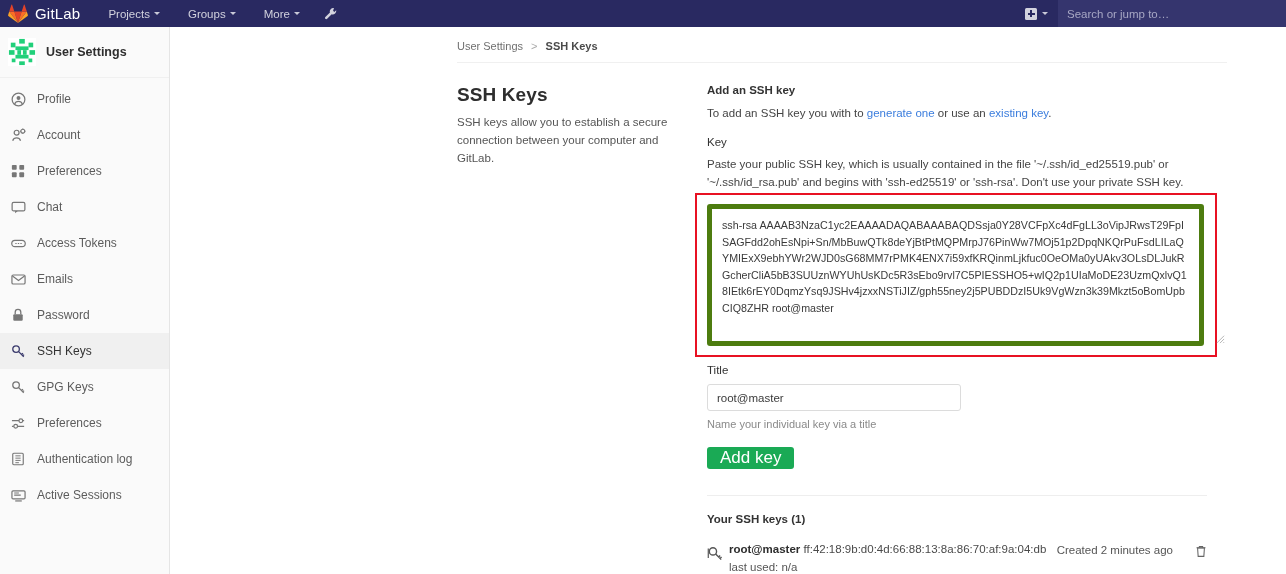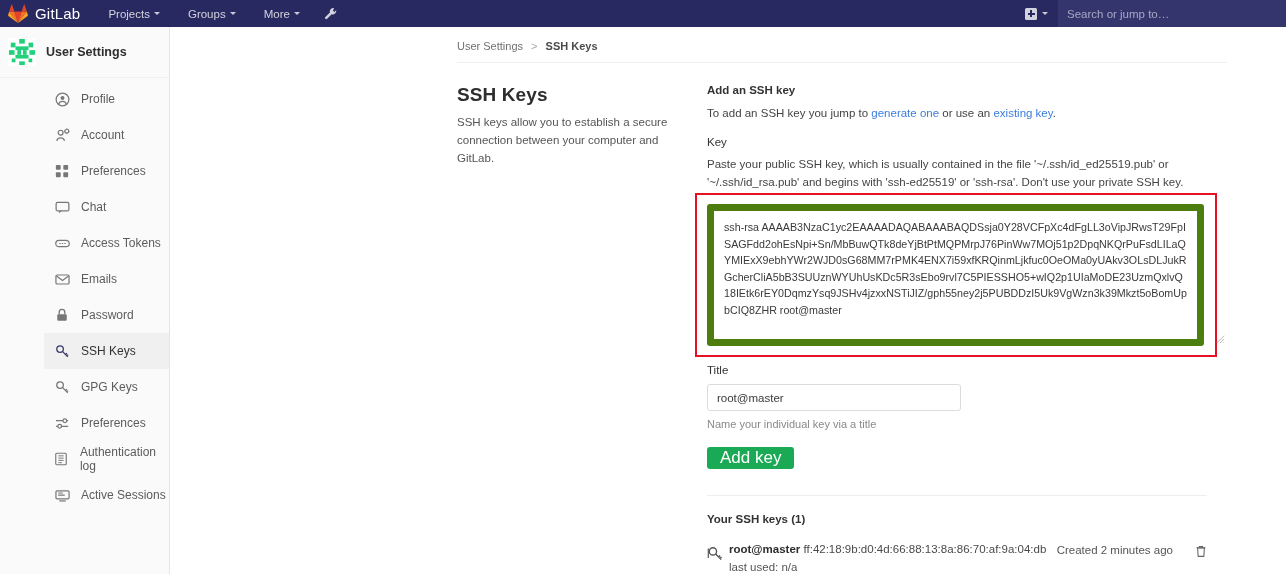--- a/index.html
+++ b/index.html
@@ -71,21 +71,21 @@
     background: #fafafa;
     border-right: 1px solid #e5e5e5;
   }
   .sb-header {
     display: flex; align-items: center; gap: 10px;
     padding: 11px 0 11px 8px;
     border-bottom: 1px solid #f0f0f0;
   }
   .identicon { width: 28px; height: 28px; display: block; }
   .sb-title { font-size: 12.5px; font-weight: bold; color: #2e2e2e; }
-  .sb-list { padding-top: 3px; padding-left: 44px; }
+  .sb-list { padding-top: 3px; }
   .sb-item {
     display: flex; align-items: center; gap: 11px;
     height: 36px; padding-left: 10px;
     font-size: 12px; color: #5c5c5c; cursor: pointer;
   }
   .sb-item .ic { width: 16px; display: flex; justify-content: center; }
   .sb-item.active {
     background: #f0f0f0; color: #2e2e2e; font-weight: normal;
   }
   .sb-item.active .lbl { color: #333; }
@@ -119,21 +119,21 @@
 
   
   .key-wrap { position: relative; margin-bottom: 18px; }
   .redbox {
     position: absolute; left: -12px; top: -11px;
     width: 522px; height: 164px;
     border: 2.5px solid #e81123; pointer-events: none;
   }
   .textarea {
     width: 497px; height: 142px;
-    border: 7px solid #4d7c0f; border-radius: 3px;
+    border: 5px solid #4d7c0f; border-radius: 3px;
     background: #fff; padding: 8px 10px;
     font-size: 10.7px; line-height: 1.54; color: #3a3a3a;
     overflow: hidden; position: relative;
     word-break: break-all; cursor: text;
   }
   .grip {
     position: absolute; right: 2px; bottom: 2px;
     width: 11px; height: 11px; pointer-events: none;
   }
 
@@ -377,21 +377,21 @@
 
     <div class="col-left">
       <h1 class="page-title">SSH Keys</h1>
       <div class="page-desc">SSH keys allow you to establish a secure connection between your computer and GitLab.</div>
     </div>
 
     <div class="col-right">
       <div class="h-sub">Add an SSH key</div>
 
       <div class="p-txt">
-        <span>To add an SSH key you jump to </span><span class="lnk">generate one</span><span> or use an </span><span class="lnk">existing key</span><span>.</span>
+        <span>To add an SSH key you with to </span><span class="lnk">generate one</span><span> or use an </span><span class="lnk">existing key</span><span>.</span>
       </div>
 
       <div class="label">Key</div>
       <div class="p-txt">Paste your public SSH key, which is usually contained in the file '~/.ssh/id_ed25519.pub' or '~/.ssh/id_rsa.pub' and begins with 'ssh-ed25519' or 'ssh-rsa'. Don't use your private SSH key.</div>
 
       <div class="key-wrap">
         <div class="redbox"></div>
         <div class="textarea">ssh-rsa AAAAB3NzaC1yc2EAAAADAQABAAABAQDSsja0Y28VCFpXc4dFgLL3oVipJRwsT29FpISAGFdd2ohEsNpi+Sn/MbBuwQTk8deYjBtPtMQPMrpJ76PinWw7MOj51p2DpqNKQrPuFsdLILaQYMIExX9ebhYWr2WJD0sG68MM7rPMK4ENX7i59xfKRQinmLjkfuc0OeOMa0yUAkv3OLsDLJukRGcherCliA5bB3SUUznWYUhUsKDc5R3sEbo9rvl7C5PIESSHO5+wIQ2p1UIaMoDE23UzmQxlvQ18IEtk6rEY0DqmzYsq9JSHv4jzxxNSTiJIZ/gph55ney2j5PUBDDzI5Uk9VgWzn3k39Mkzt5oBomUpbCIQ8ZHR root@master</div>
         <svg class="grip" viewBox="0 0 12 12">
           <path d="M11 3 3 11M11 6.5 6.5 11M11 10 10 11" stroke="#b0b0b0" stroke-width="1"></path>

